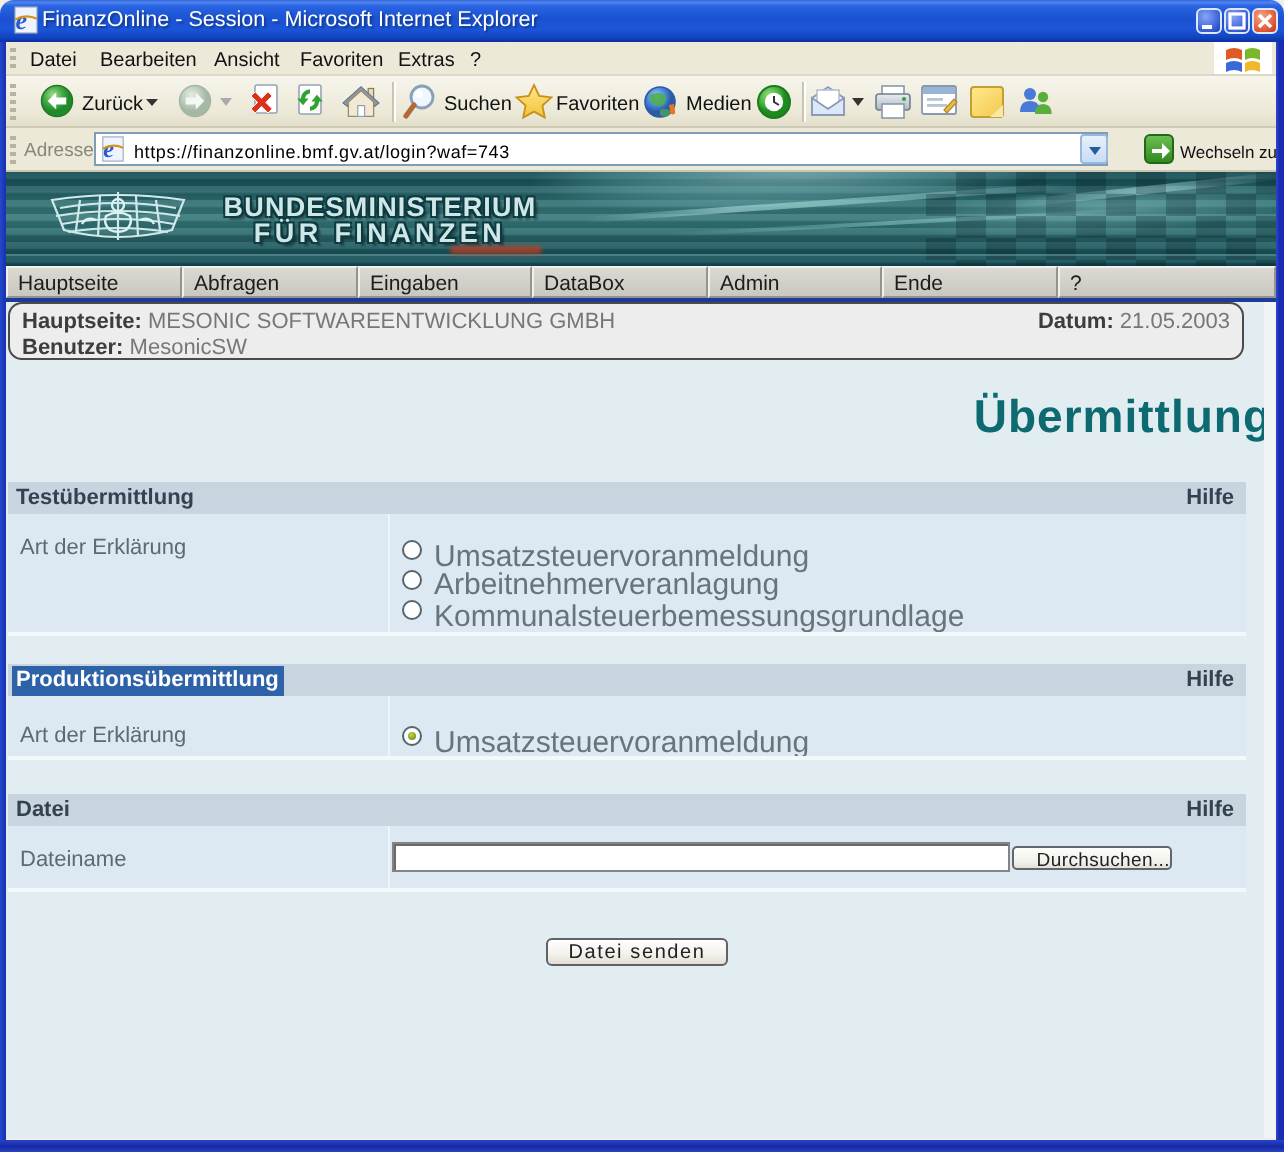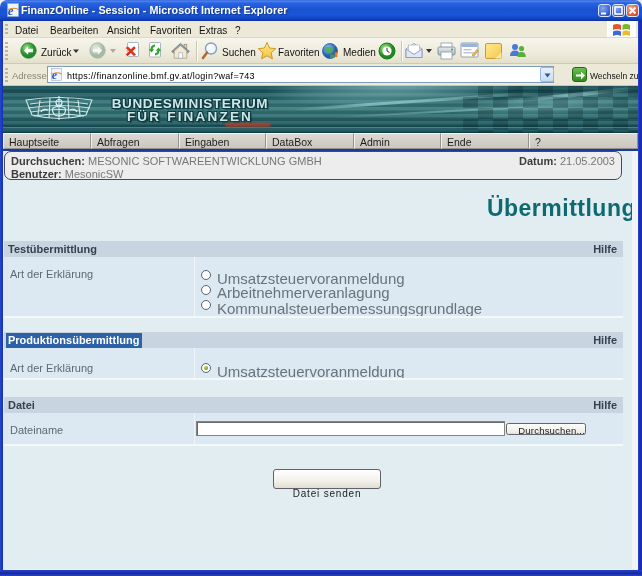--- a/index.html
+++ b/index.html
@@ -1,20 +1,20 @@
 <!DOCTYPE html>
 <html><head><meta charset="utf-8"><style>
 *{margin:0;padding:0;box-sizing:border-box}
 html,body{width:642px;height:576px}
 body{font-family:"Liberation Sans",sans-serif;position:relative;background:#f0eeea;overflow:hidden}
 #win{position:absolute;left:0;top:0;width:642px;height:576px}
 
 #title{position:absolute;left:0;top:0;width:642px;height:21px;border-radius:7px 7px 0 0;
 background:linear-gradient(180deg,#3a66d8 0%,#4a84f0 6%,#2a64e2 14%,#1a52d2 45%,#1c55d8 70%,#1243be 90%,#0c2fa2 100%);}
-#title .ttxt{position:absolute;left:21px;top:4px;color:#fff;font-weight:bold;font-size:10.8px;letter-spacing:0;text-shadow:1px 1px 1px #123a8a}
+#title .ttxt{position:absolute;left:21px;top:4px;color:#fff;font-weight:normal;font-size:10.8px;letter-spacing:0;text-shadow:1px 1px 1px #123a8a}
 #title .ico{position:absolute;left:6px;top:3px}
 .tb{position:absolute;top:4px;width:13px;height:13px;border:1px solid #dce8ff;border-radius:3px}
 #bmin{left:598px;background:radial-gradient(circle at 35% 30%,#86a6f4,#3f66dd 60%,#1d3fae)}
 #bmax{left:612px;background:radial-gradient(circle at 35% 30%,#86a6f4,#3f66dd 60%,#1d3fae)}
 #bclose{left:626px;background:radial-gradient(circle at 35% 30%,#f2a68e,#e2603a 60%,#bf3a18)}
 
 #frameL,#frameR{position:absolute;top:21px;width:3px;height:550px;background:linear-gradient(90deg,#2448cc,#1630b0)}
 #frameL{left:0}#frameR{left:638px;width:4px;background:linear-gradient(90deg,#2e48cc,#1a2cb4 40%,#1a2cb4)}
 #frameB{position:absolute;left:0;top:570px;width:642px;height:6px;background:linear-gradient(180deg,#2743c8,#1628a6 55%,#2c44c0)}
 
@@ -67,21 +67,21 @@
 .sbody{position:absolute;left:1px;width:619px;background:#dce8f2}
 .wline{position:absolute;left:1px;width:619px;height:2px;background:#f2f9fb}
 .sbody .vline{position:absolute;left:190px;top:0;bottom:0;width:1px;background:#eef4f8}
 .flabel{position:absolute;left:6px;top:11px;font-size:11px;color:#5c6a72}
 .radio{position:absolute;width:10px;height:10px;border-radius:50%;background:#fdfdfd;border:1.3px solid #58646c}
 .rdot{position:absolute;left:1.8px;top:1.8px;width:4px;height:4px;border-radius:50%;background:radial-gradient(circle at 40% 35%,#c8d84a,#5a7a12)}
 .rlab{position:absolute;font-size:15px;color:#68747a}
 #sel{background:#2e62a8;color:#fff;padding:1px 3px 2px 2px;margin-left:-2px}
 #fileinput{position:absolute;left:192px;top:8px;width:309px;height:15px;background:#fff;border:1px solid #848484;box-shadow:inset 1px 1px 0 #6a6a6a}
 #btnbrowse{position:absolute;left:502px;top:10px;width:80px;height:12px;background:linear-gradient(180deg,#fdfdfb,#f1f0ea 70%,#e3e1d6);border:1.5px solid #63676d;border-radius:2.5px;font-size:9.5px;color:#222;text-align:right;padding-top:0.5px;letter-spacing:0.2px}
-#btnsend{position:absolute;left:270px;top:318px;width:108px;height:14px;background:linear-gradient(180deg,#fff,#f3f1ec 60%,#e2ded4);border:1.5px solid #5f6368;border-radius:3px;font-size:10px;color:#222;text-align:center;letter-spacing:0.8px;padding-top:18px}
+#btnsend{position:absolute;left:270px;top:318px;width:91px;height:14px;background:linear-gradient(180deg,#fff,#f3f1ec 60%,#e2ded4);border:1.5px solid #5f6368;border-radius:3px;font-size:10px;color:#222;text-align:center;letter-spacing:0.8px;padding-top:1px}
 </style></head>
 <body>
 <div id="win">
   <div id="title">
     <svg class="ico" width="14" height="14" viewBox="0 0 14 14">
         <rect x="1.5" y="0.5" width="11" height="13" fill="#eef4ff" stroke="#9ab" stroke-width=".6"></rect>
         <text x="1.8" y="11.5" font-size="13" fill="#2a5ad0" font-family="Liberation Serif" font-style="italic" font-weight="bold">e</text>
         <path d="M1.5 6.8 Q7 3.8 12.5 6.4" stroke="#d89018" stroke-width="1.1" fill="none"></path>
       </svg>
     <span class="ttxt">FinanzOnline - Session - Microsoft Internet Explorer</span>
@@ -322,21 +322,21 @@
       <div style="left:88px;width:88px">Abfragen</div>
       <div style="left:176px;width:87px">Eingaben</div>
       <div style="left:263px;width:88px">DataBox</div>
       <div style="left:351px;width:87px">Admin</div>
       <div style="left:438px;width:88px">Ende</div>
       <div style="left:526px;width:109px">?</div>
   </div>
   <div id="navline"></div>
   <div id="page">
     <div id="infobox">
-      <div class="l1"><b>Durchsuchen:</b> MESONIC SOFTWAREENTWICKLUNG GMBH</div>
+      <div class="l1"><b>Hauptseite:</b> MESONIC SOFTWAREENTWICKLUNG GMBH</div>
       <div class="l2"><b>Benutzer:</b> MesonicSW</div>
       <div class="dat"><b>Datum:</b> 21.05.2003</div>
     </div>
     <h1>Übermittlung</h1>
     <div class="shead" style="top:90px">Testübermittlung<span class="hilfe">Hilfe</span></div>
     <div class="sbody" style="top:106px;height:59px">
       <div class="vline"></div>
       <div class="flabel">Art der Erklärung</div>
       <div class="radio" style="left:197px;top:13px"></div>
         <span class="rlab" style="left:213px;top:12.5px">Umsatzsteuervoranmeldung</span>

